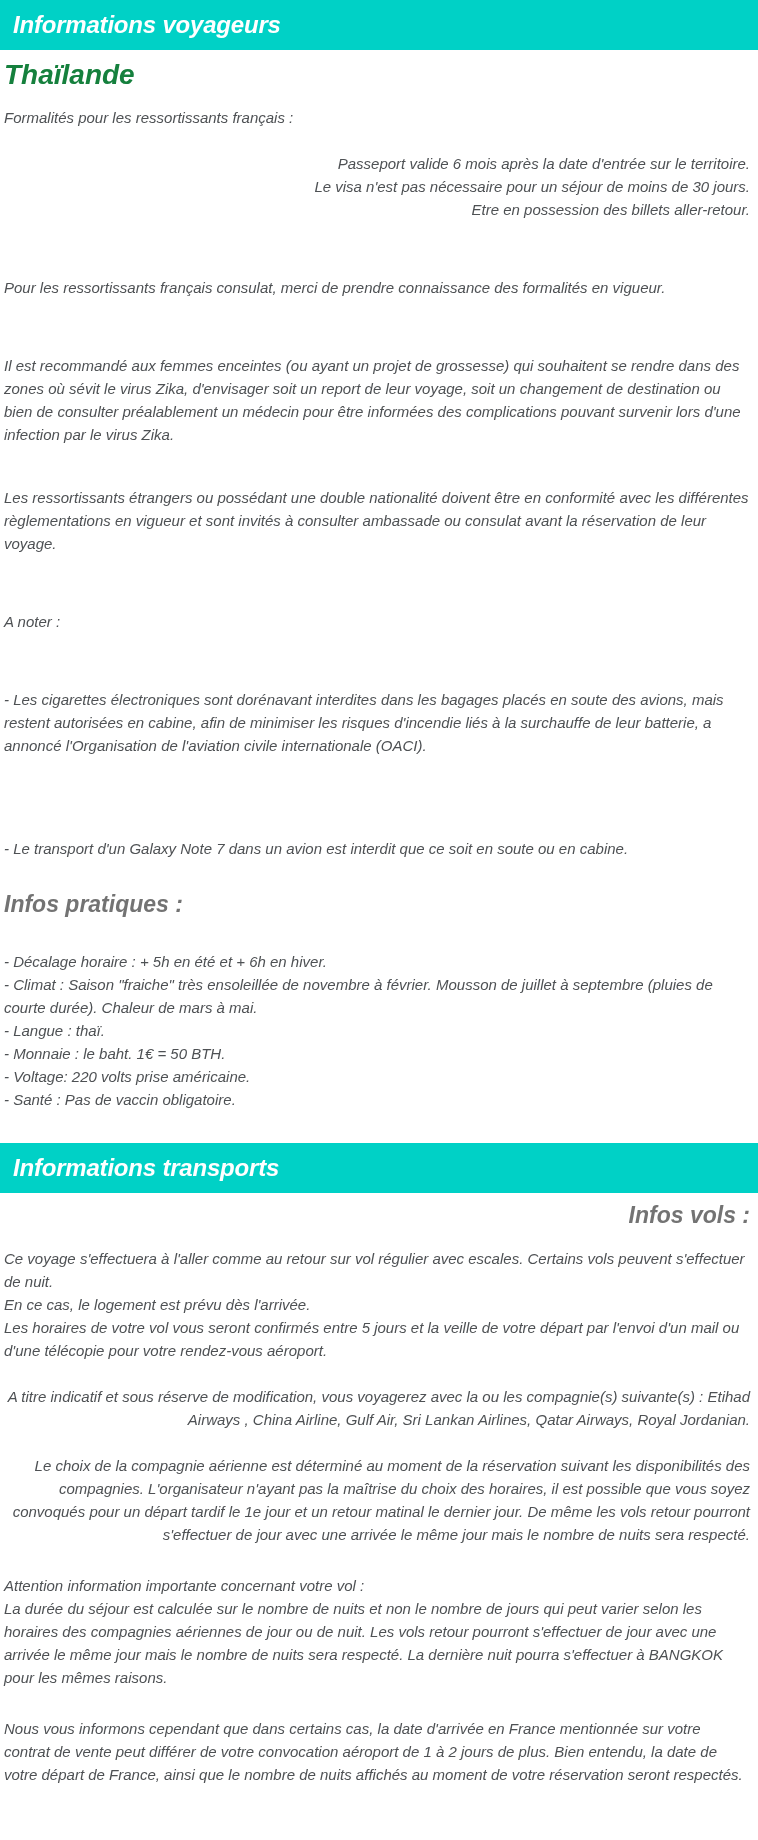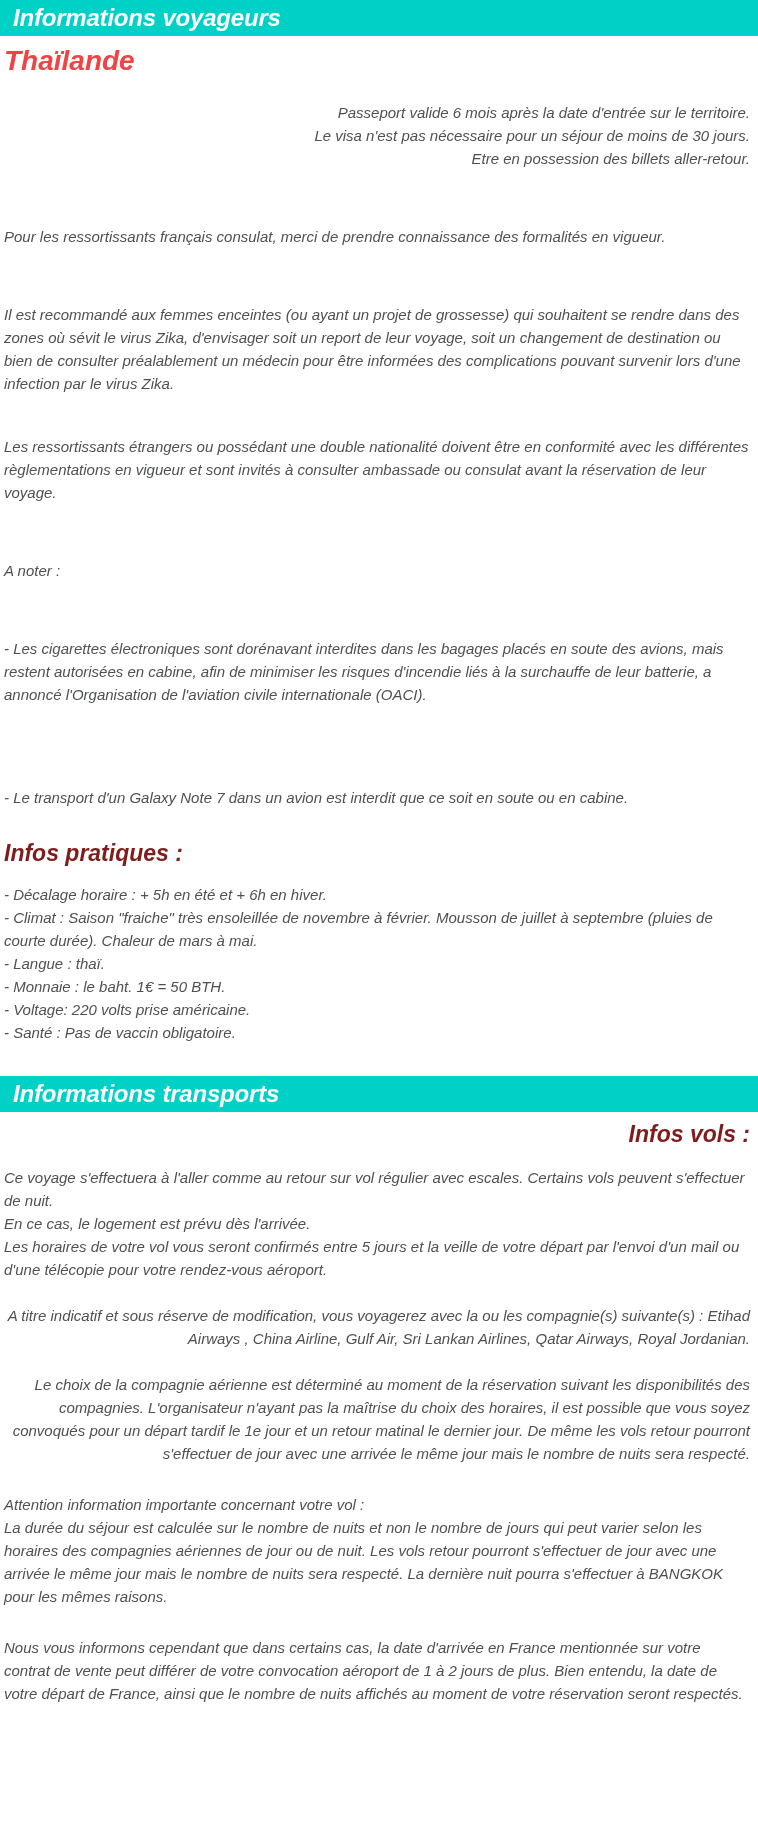--- a/index.html
+++ b/index.html
@@ -6,21 +6,21 @@
   body{
     width:758px;
     min-height:1840px;
     font-family:"Liberation Sans", sans-serif;
     font-style:italic;
     color:#4e5154;
     -webkit-font-smoothing:antialiased;
   }
   .banner{
     background:#00d1c6;
-    height:36px;
+    height:50px;
     display:flex;
     align-items:center;
     padding-left:13px;
   }
   .banner h1{
     margin:0;
     font-size:24px;
     font-weight:700;
     font-style:italic;
     color:#ffffff;
@@ -28,54 +28,55 @@
   }
   .content{
     padding:0 8px 0 4px;
   }
   .country{
     margin:8px 0 0 0;
     font-size:28px;
     line-height:34px;
     font-weight:700;
     font-style:italic;
-    color:#ef4444;
+    color:#15803d;
   }
   .sub-heading{
     margin:30px 0 0 0;
     font-size:23px;
     line-height:28px;
     font-weight:700;
     font-style:italic;
-    color:#7f1d1d;
+    color:#737373;
   }
   .para{
     margin:0;
     font-size:15px;
     line-height:23px;
     white-space:pre-line;
   }
   .gap-xs{margin-top:14px;}
   .gap-s{margin-top:23px;text-align:right;}
   .gap-m{margin-top:40px;}
   .gap-l{margin-top:55px;}
   .gap-xl{margin-top:80px;}
   .banner-transports{margin-top:32px;}
-  .list{margin-top:16px;}
+  .list{margin-top:32px;}
 </style>
 </head>
 <body>
 
 <header class="banner">
   <h1>Informations voyageurs</h1>
 </header>
 
 <section class="content">
   <h2 class="country">Thaïlande</h2>
 
+  <p class="para gap-xs">Formalités pour les ressortissants français :</p>
 
   <p class="para gap-s">Passeport valide 6 mois après la date d'entrée sur le territoire.
 Le visa n'est pas nécessaire pour un séjour de moins de 30 jours.
 Etre en possession des billets aller-retour.</p>
 
 
   <p class="para gap-l">Pour les ressortissants français consulat, merci de prendre connaissance des formalités en vigueur.</p>
 
   <p class="para gap-l">Il est recommandé aux femmes enceintes (ou ayant un projet de grossesse) qui souhaitent se rendre dans des zones où sévit le virus Zika, d'envisager soit un report de leur voyage, soit un changement de destination ou bien de consulter préalablement un médecin pour être informées des complications pouvant survenir lors d'une infection par le virus Zika.</p>
 

